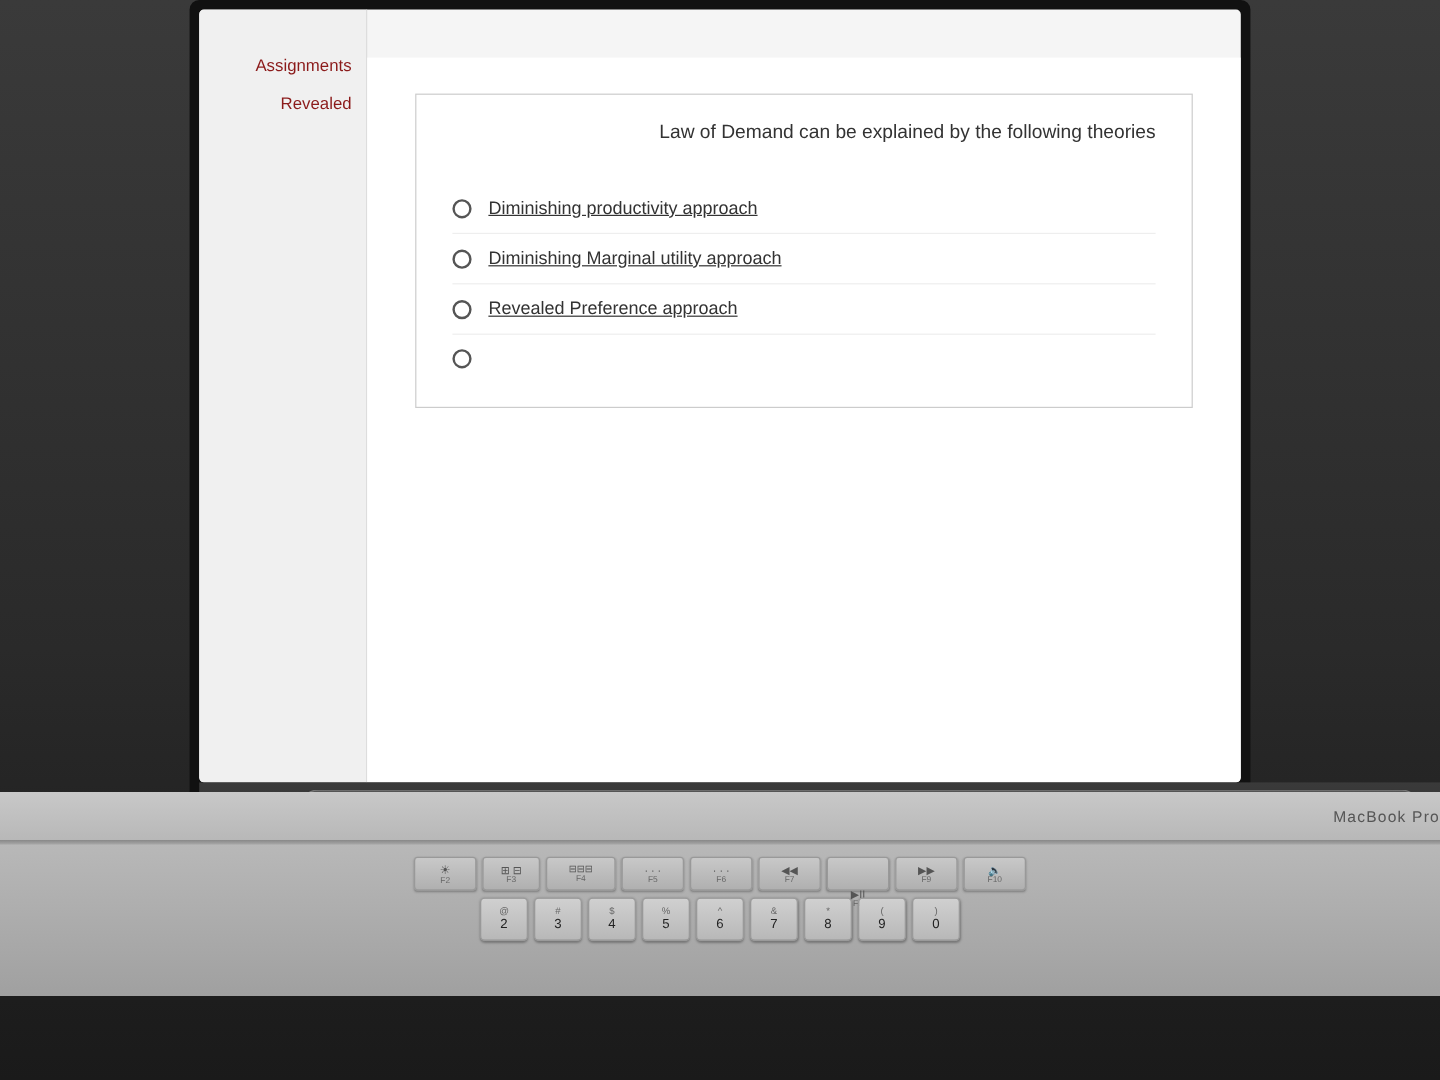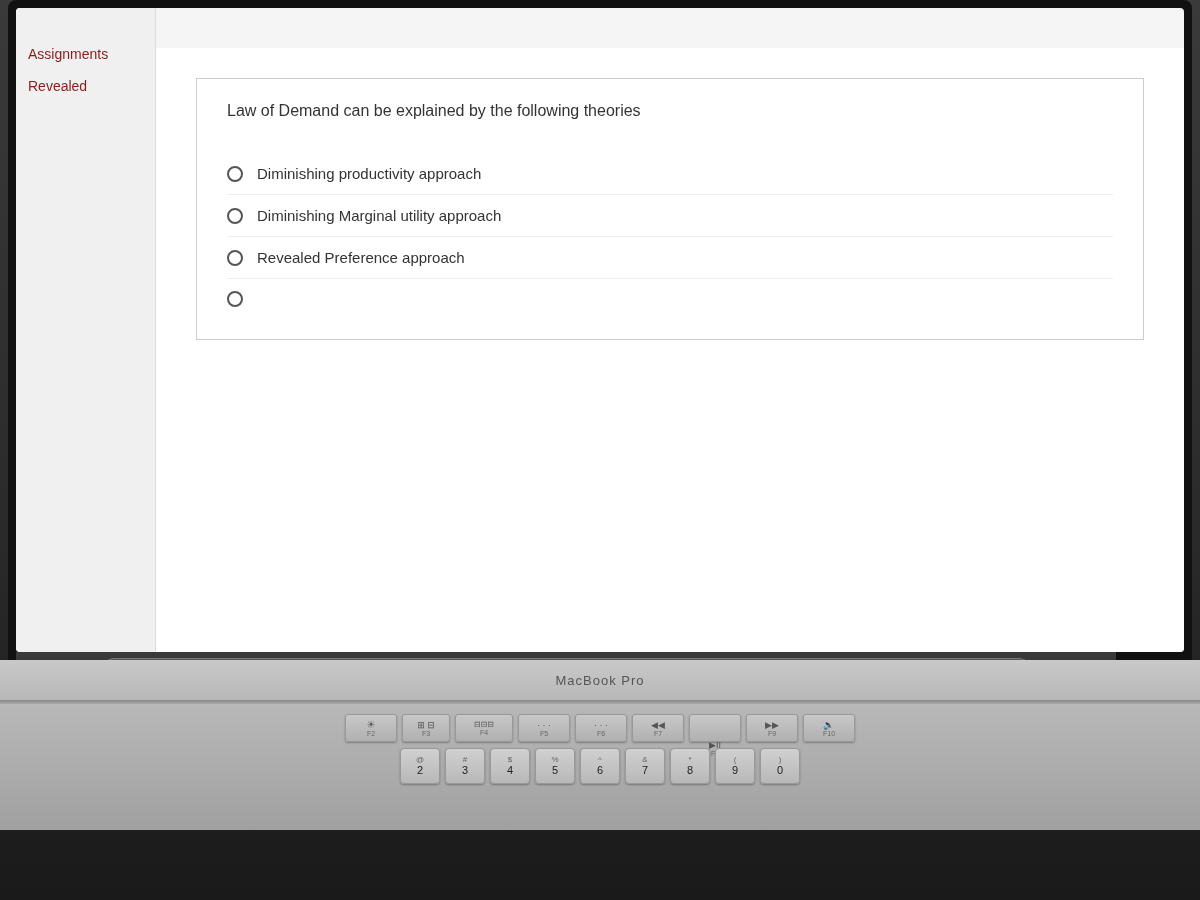--- a/index.html
+++ b/index.html
@@ -17,27 +17,28 @@
       height: 900px;
       background: linear-gradient(180deg, #3a3a3a 0%, #2a2a2a 60%, #1a1a1a 100%);
       position: relative;
       display: flex;
       flex-direction: column;
       align-items: center;
     }
 
     
     .screen-bezel {
-      width: 1184px;
+      width: 884px;
       height: 660px;
       background: #111;
       border-radius: 8px 8px 0 0;
       padding: 8px;
       position: relative;
       margin-top: 0;
+      text-align: right;
     }
 
     
     .screen-content {
       width: 100%;
       height: 100%;
       background: #f5f5f5;
       border-radius: 4px;
       overflow: hidden;
       position: relative;
@@ -84,20 +85,21 @@
       line-height: 1.5;
     }
 
     .answer-option {
       display: flex;
       align-items: center;
       padding: 12px 0;
       border-bottom: 1px solid #eee;
       font-size: 15px;
       color: #333;
+      text-decoration: underline;
     }
 
     .answer-option:last-child {
       border-bottom: none;
     }
 
     .radio-circle {
       width: 16px;
       height: 16px;
       border: 2px solid #555;
@@ -143,21 +145,21 @@
       flex-shrink: 0;
     }
 
     
     .macbook-label-area {
       width: 1200px;
       height: 40px;
       background: linear-gradient(180deg, #c8c8c8 0%, #b8b8b8 100%);
       display: flex;
       align-items: center;
-      justify-content: center;
+      justify-content: flex-end;
       position: relative;
     }
 
     .macbook-label {
       font-size: 13px;
       color: #555;
       letter-spacing: 1px;
       font-weight: 300;
     }
 

